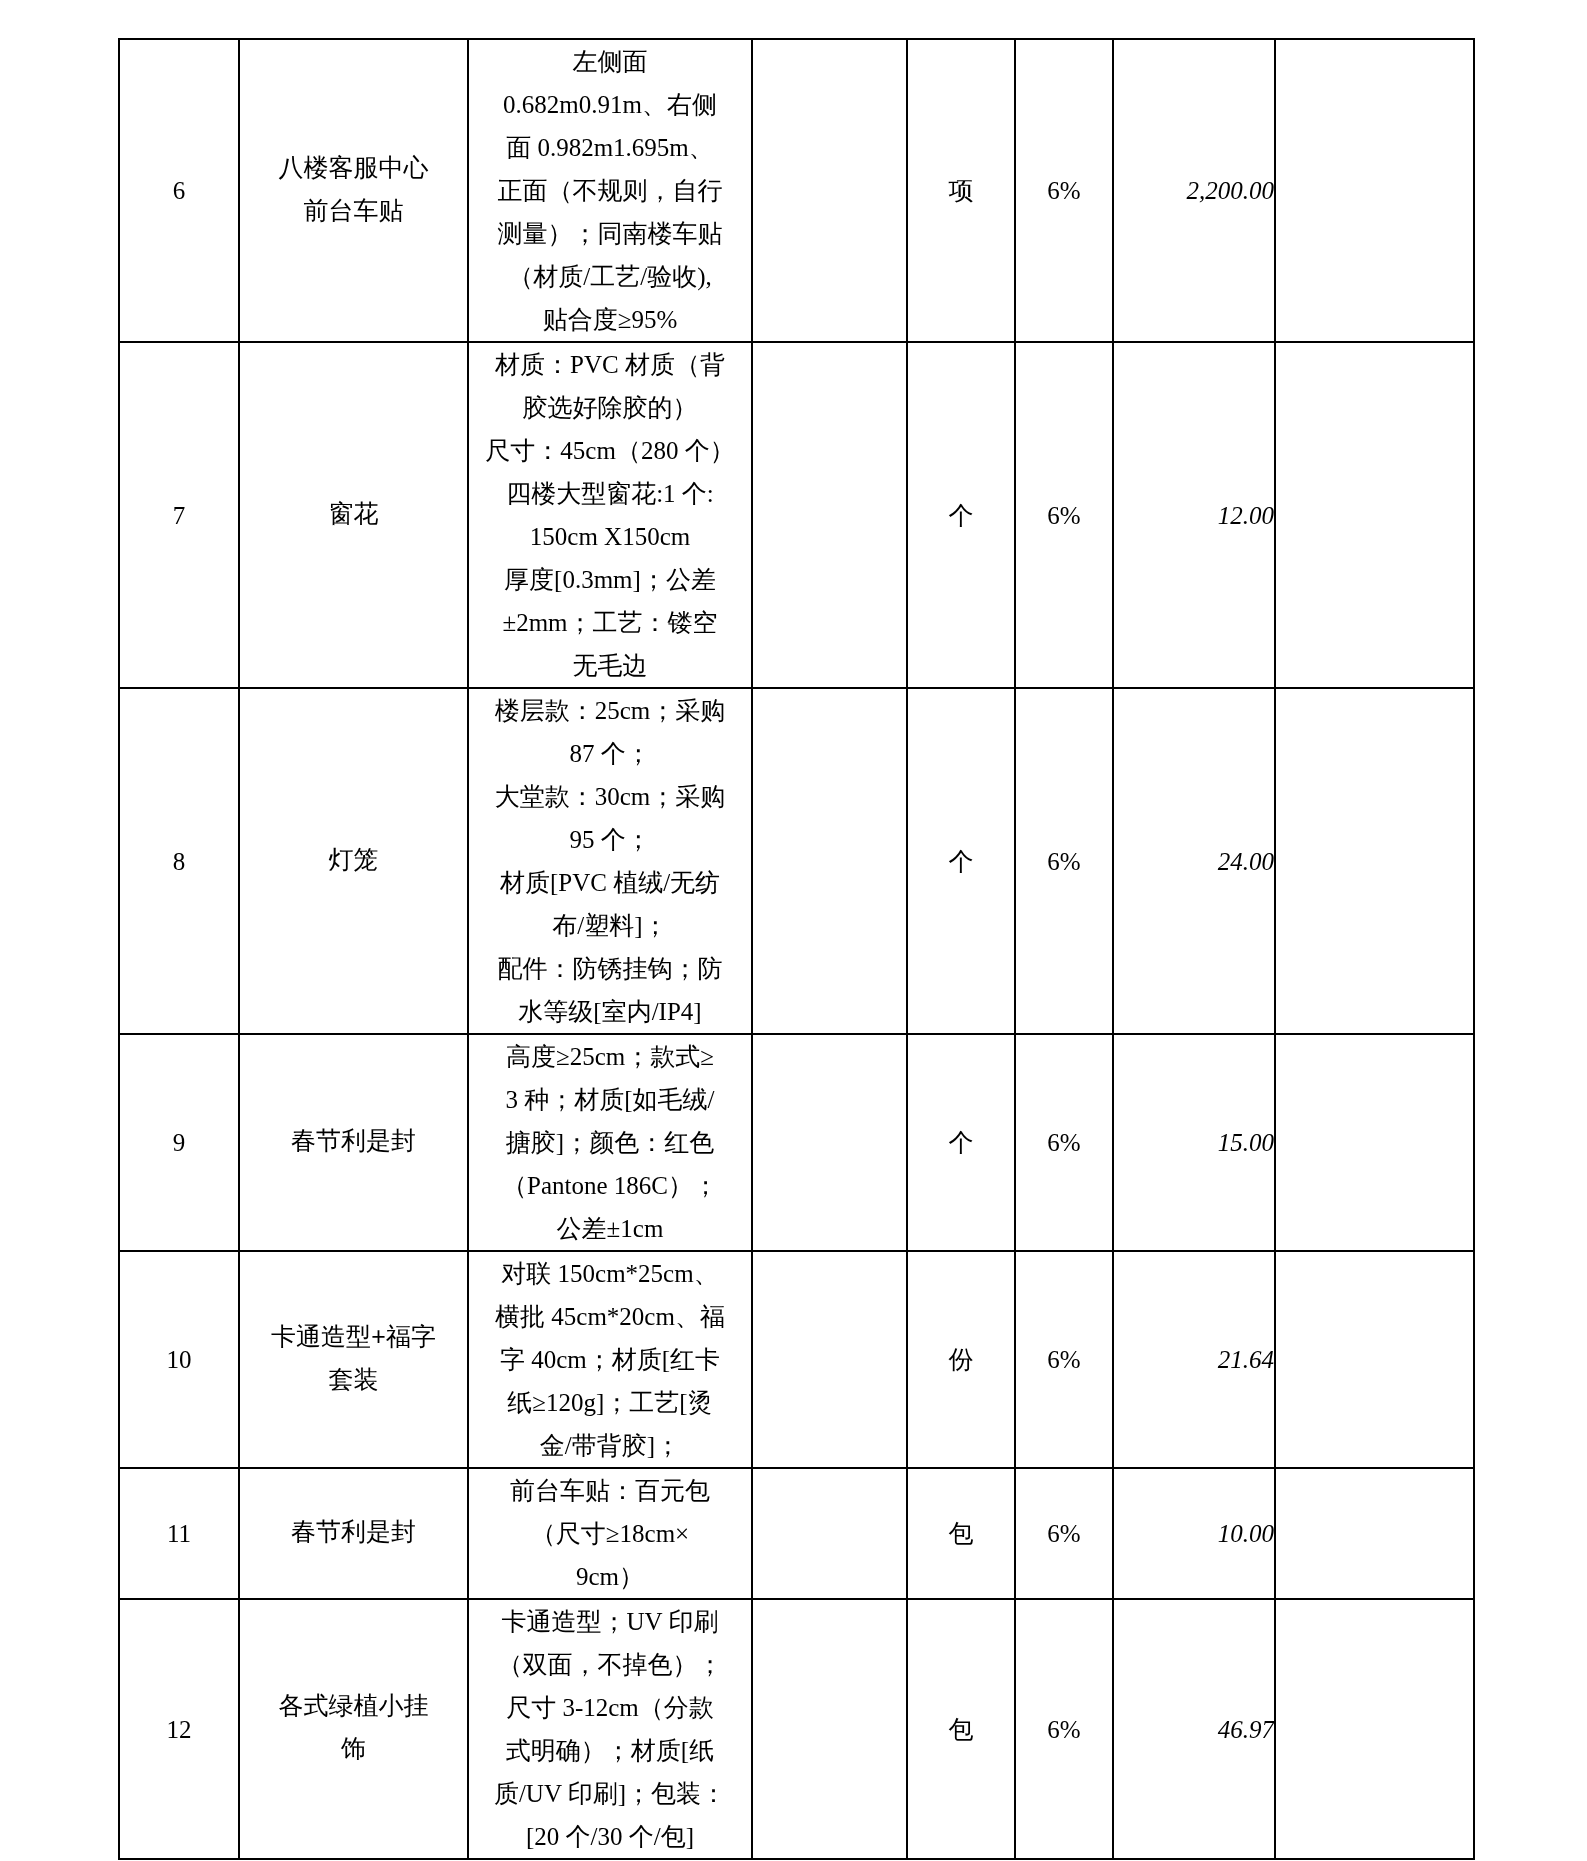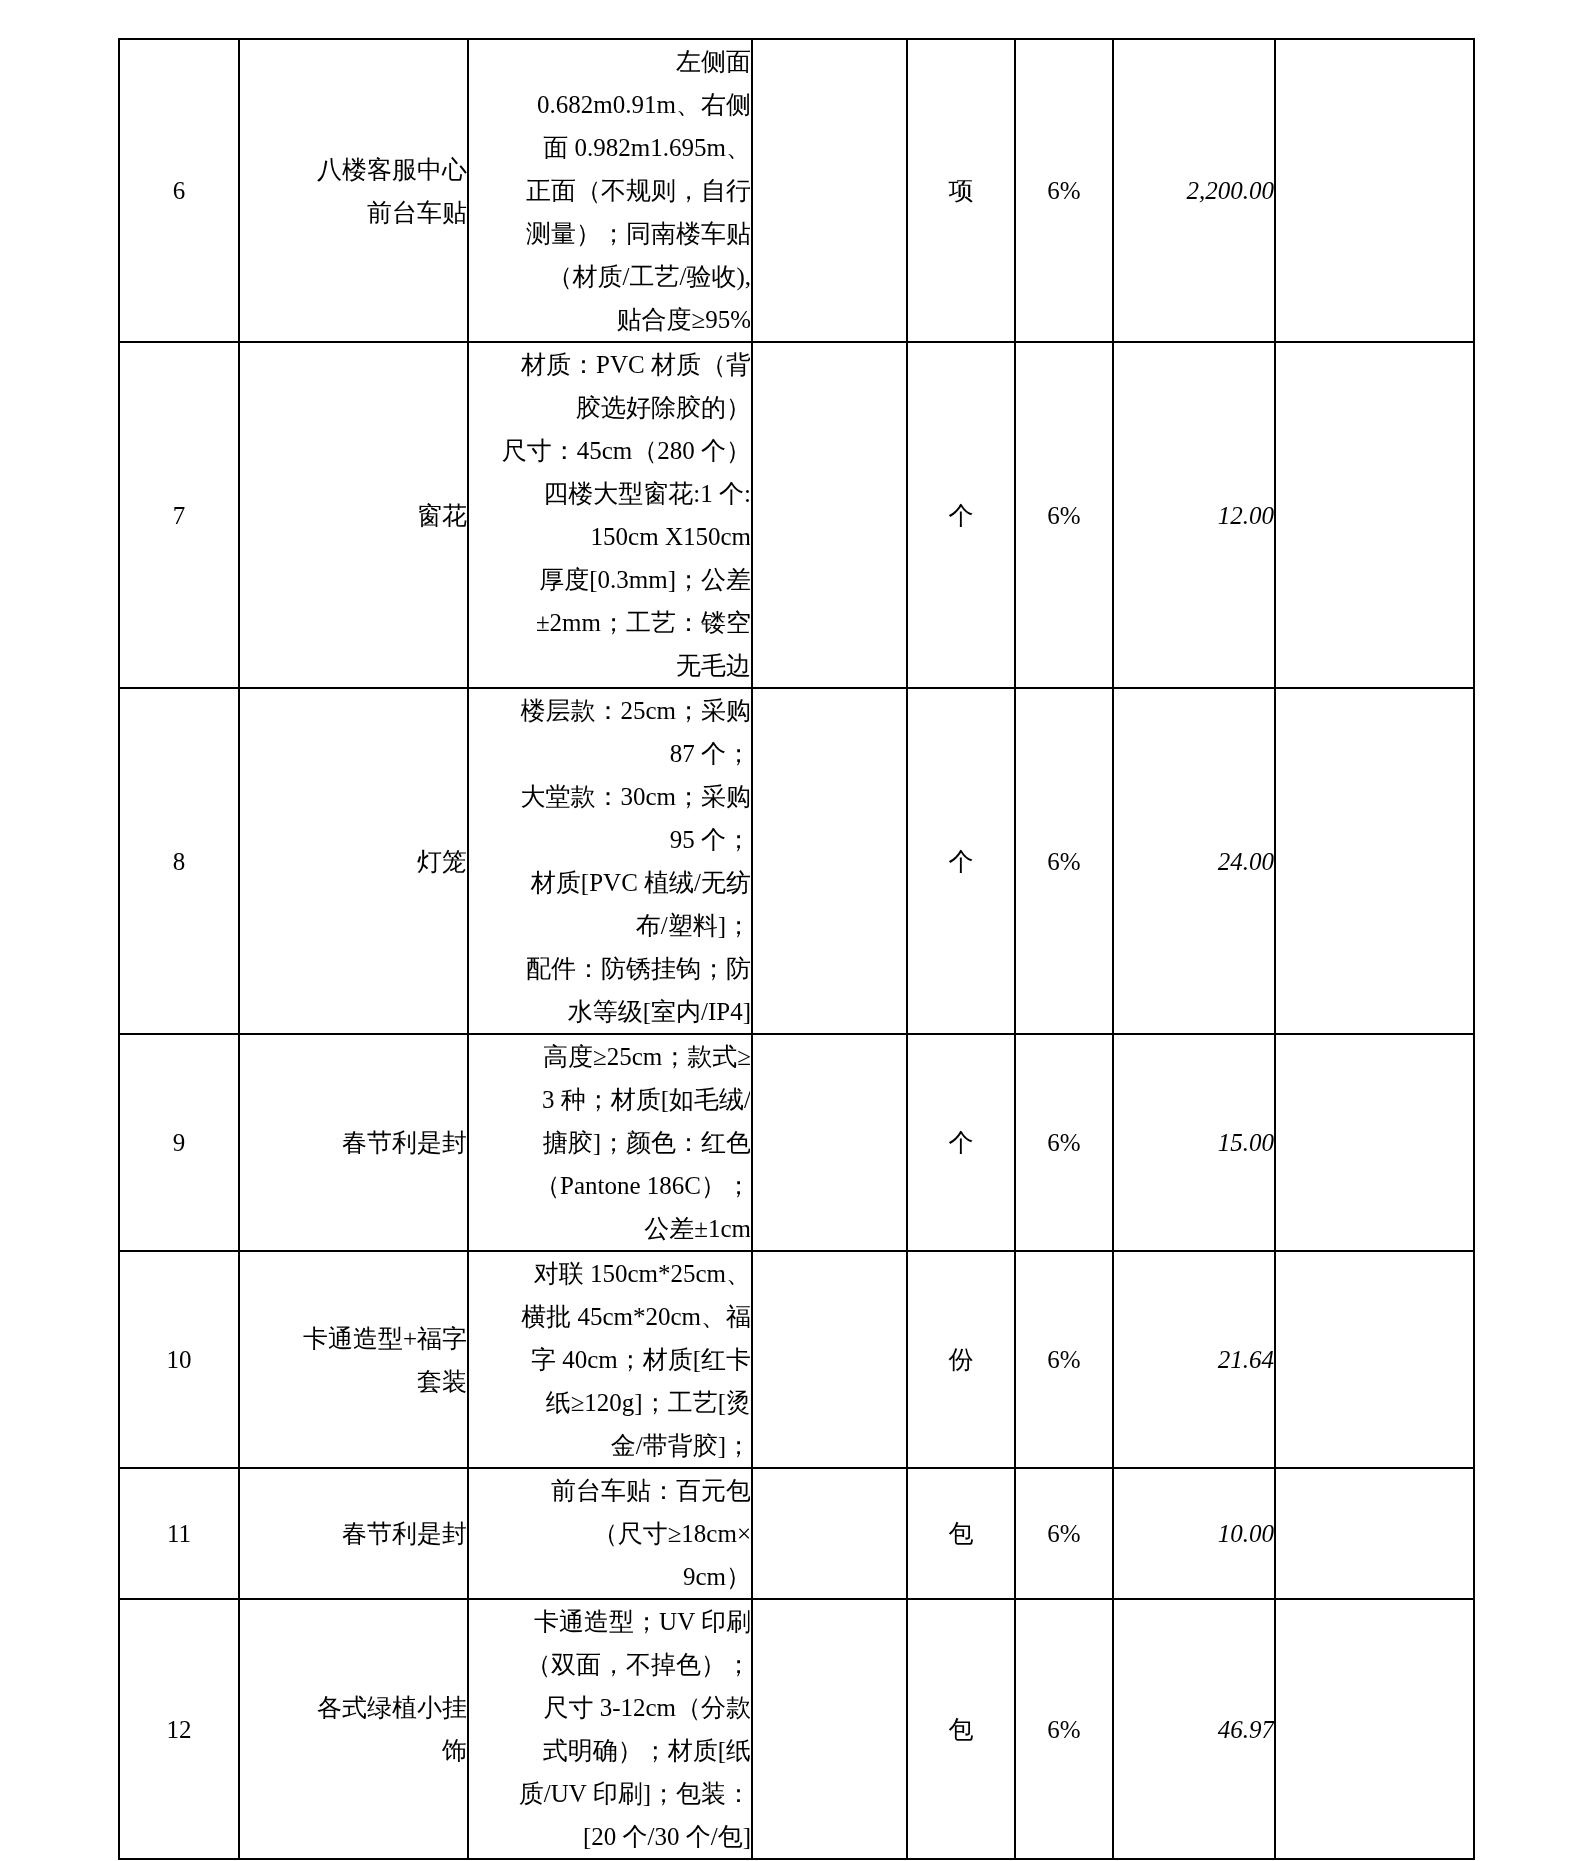--- a/index.html
+++ b/index.html
@@ -30,26 +30,27 @@
     padding: 0;
     vertical-align: middle;
     overflow: hidden;
   }
   td.c-no {
     text-align: center;
   }
   td.c-name {
     padding: 2px 10px 2px 16px;
     white-space: pre-line;
-    text-align: right;
+    text-align: center;
+    font-family: Liberation Mono, monospace;
   }
   td.c-spec {
     padding: 4px 14px 4px 15px;
     white-space: pre-line;
-    text-align: right;
+    text-align: center;
     border-radius: 12px;
   }
   td.c-unit, td.c-tax {
     text-align: center;
   }
   td.c-price {
     text-align: right;
     padding-right: 18px;
     font-style: italic;
   }

